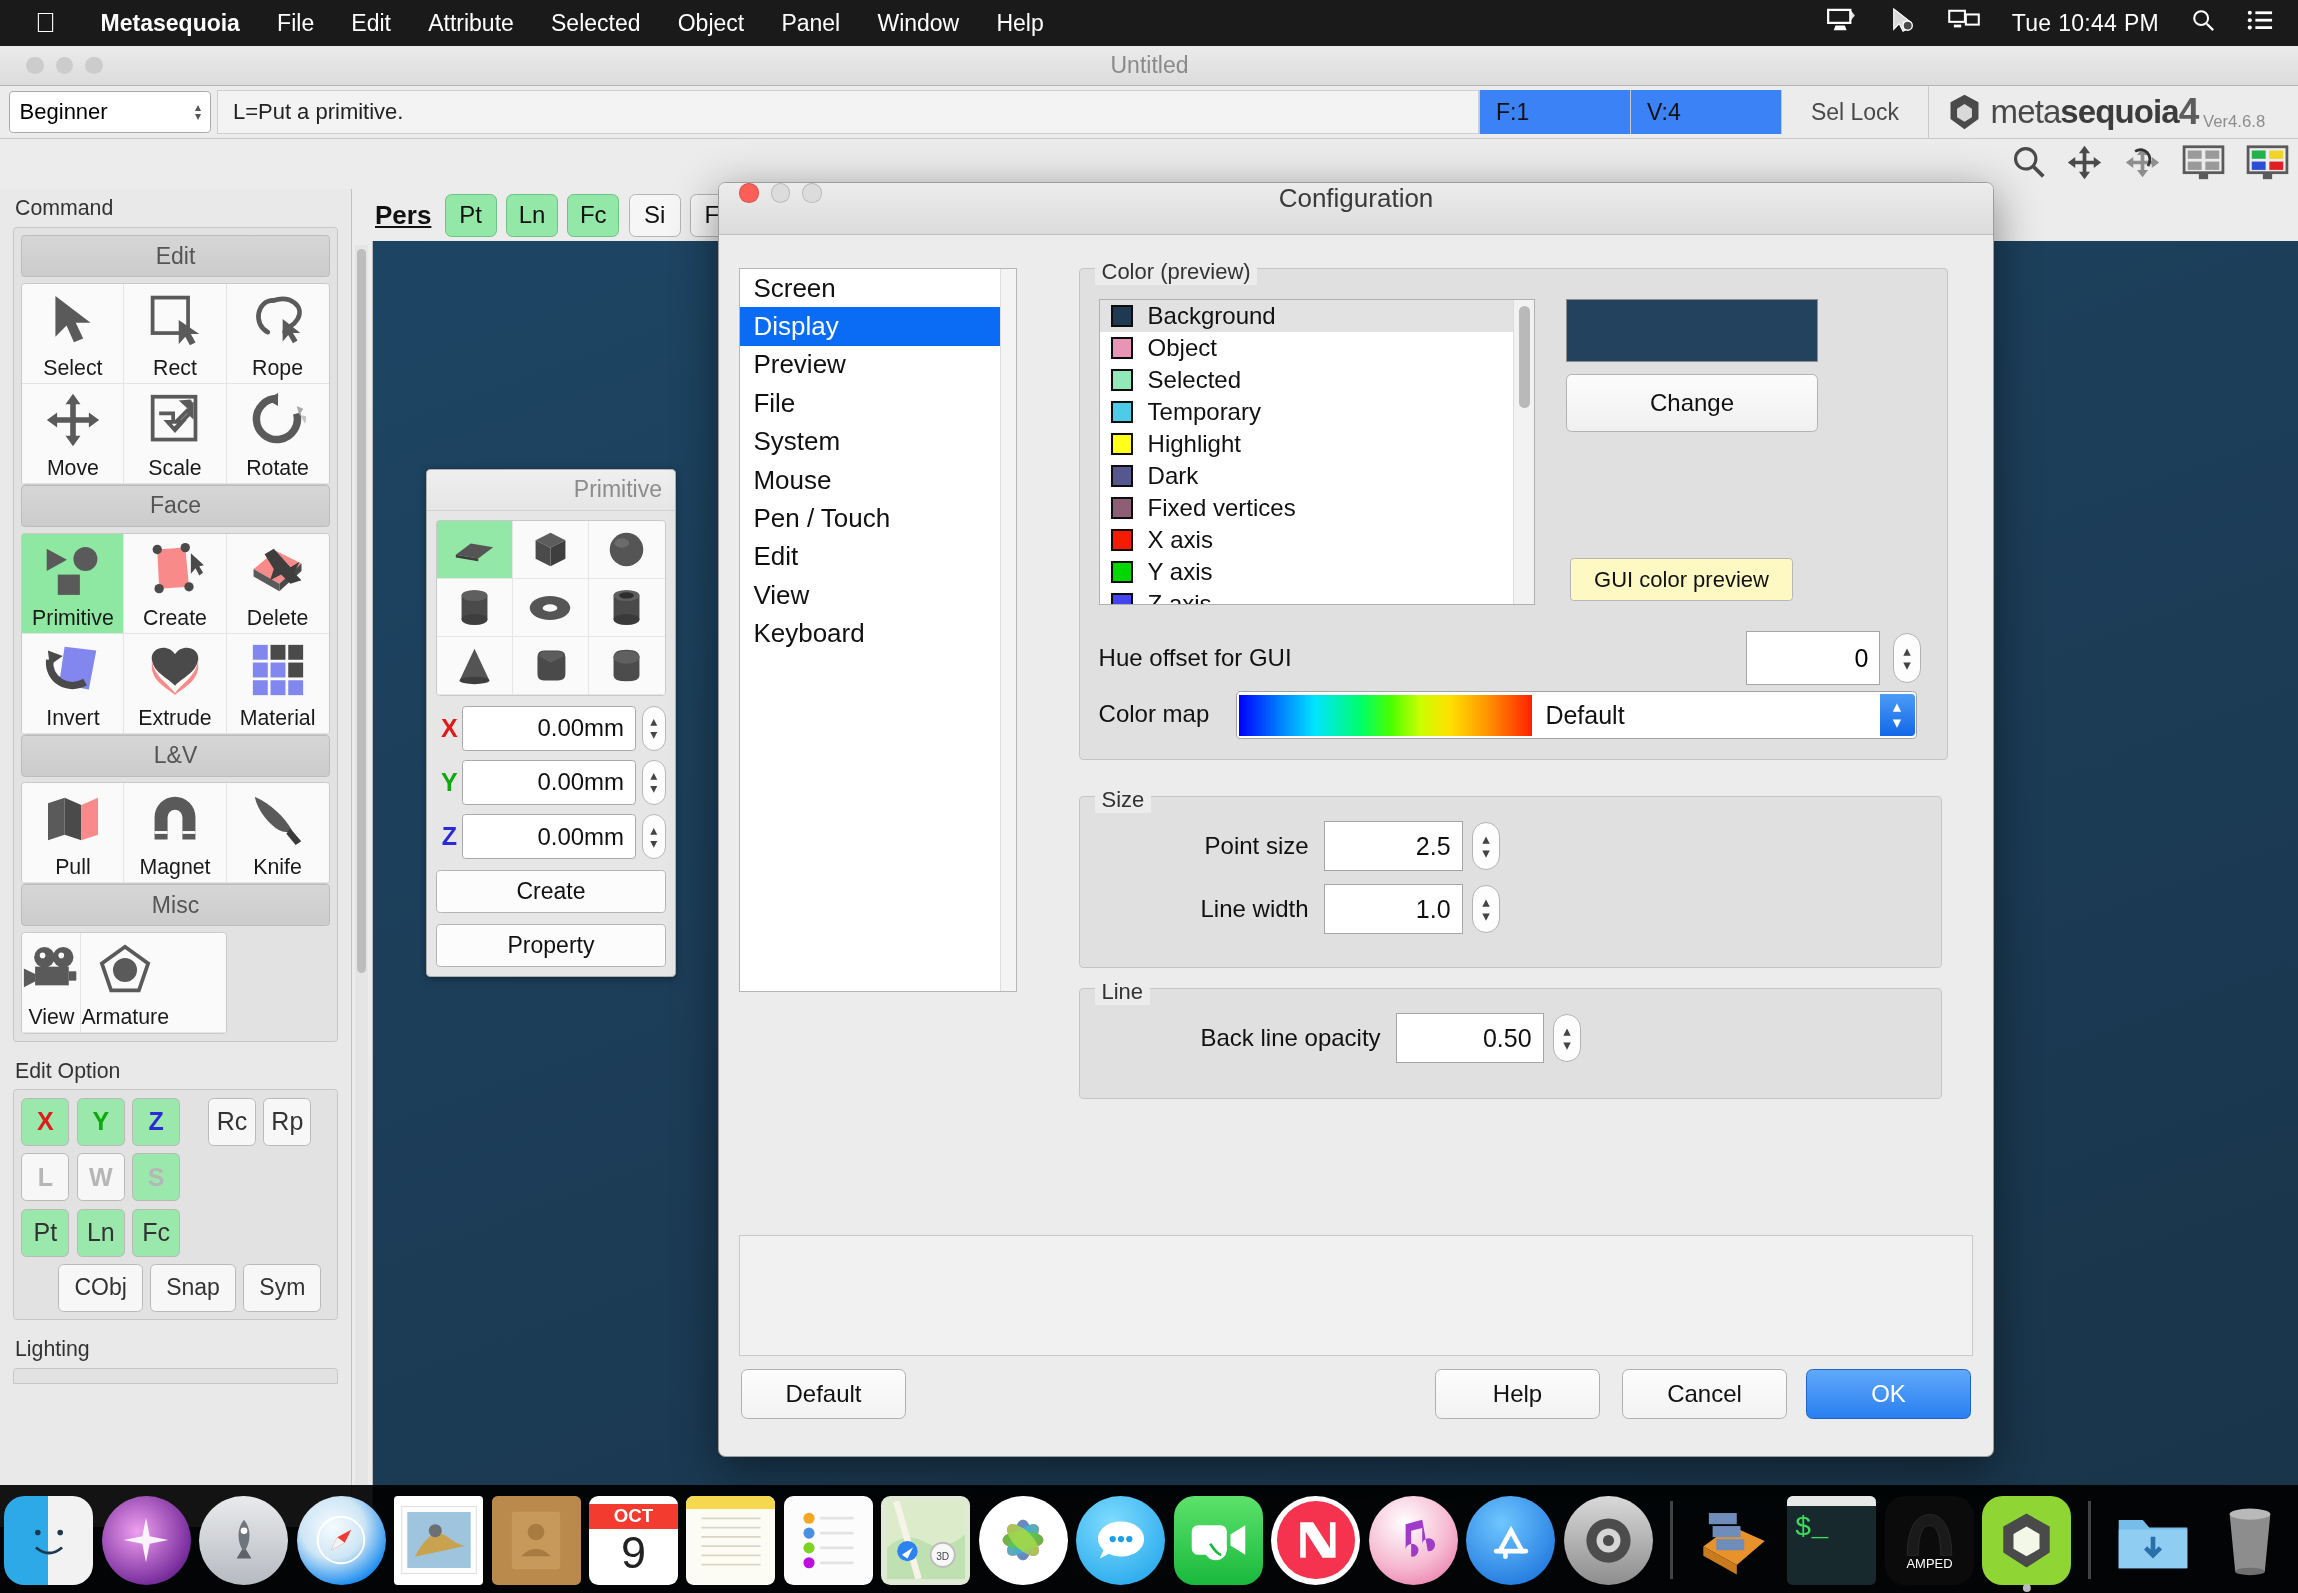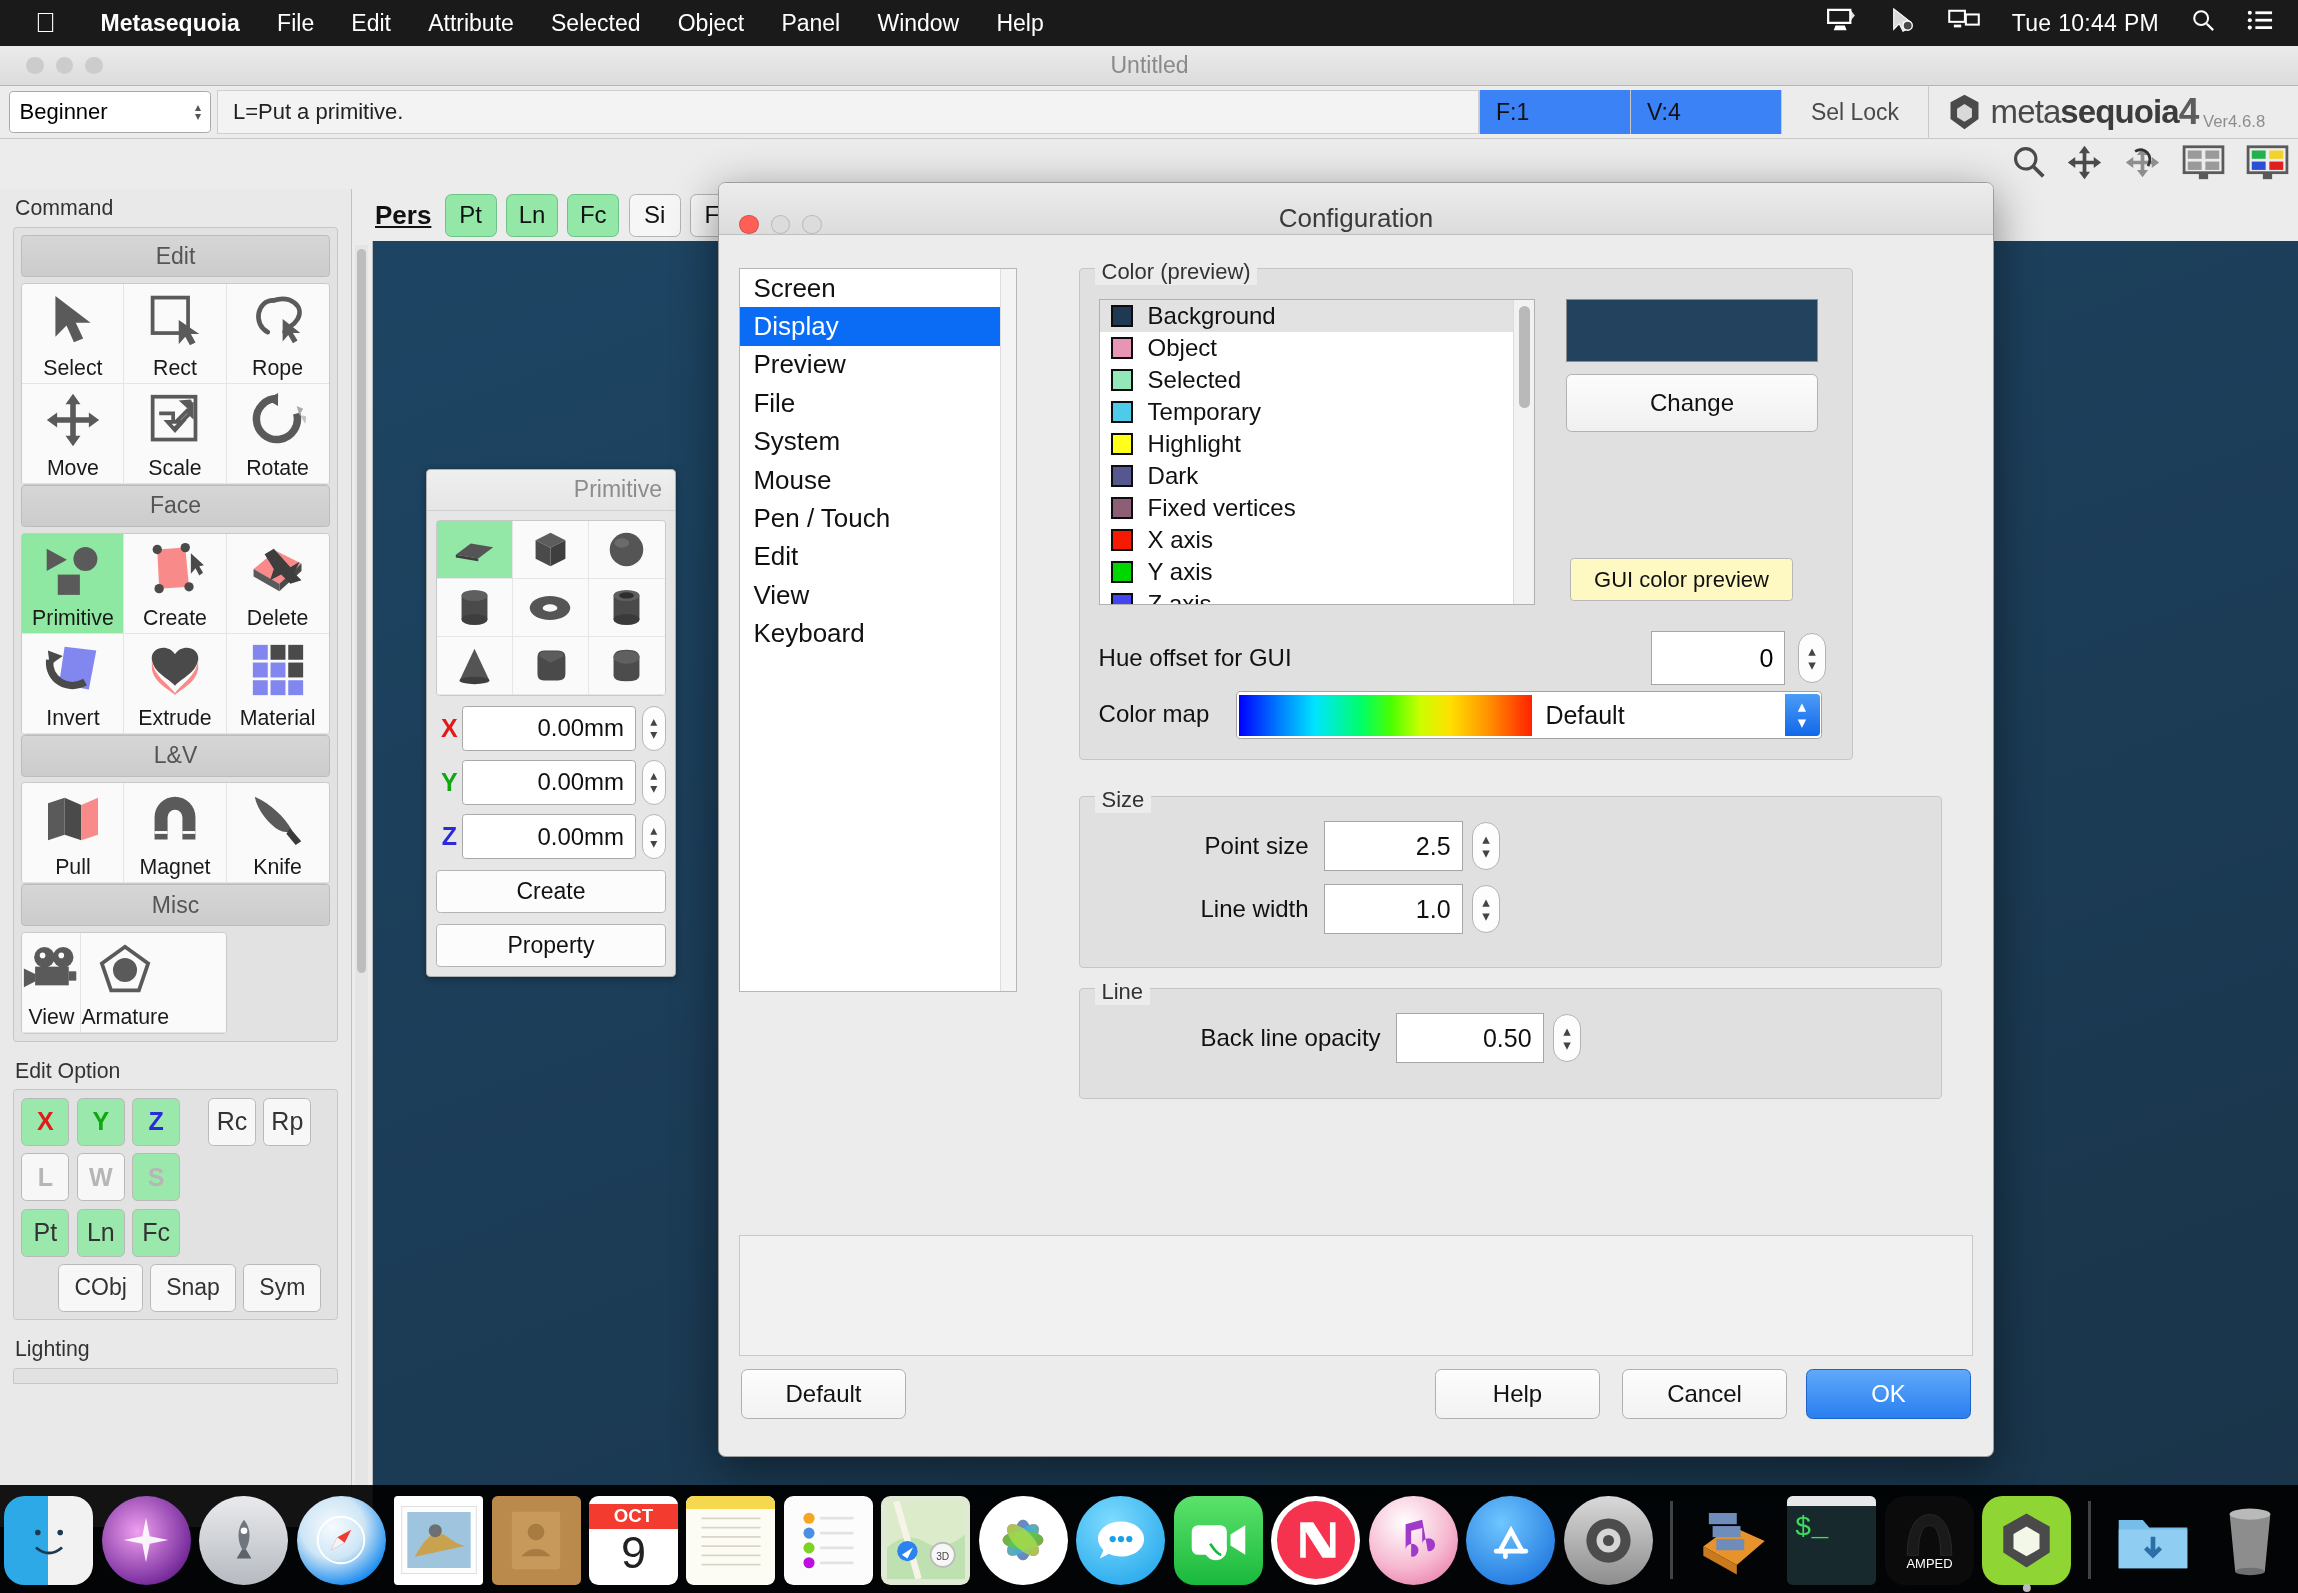--- a/index.html
+++ b/index.html
@@ -186,21 +186,21 @@
 
   
   .dialog {
     position: absolute; left: 718px; top: 136px; width: 1276px; height: 1275px;
     background: #ececec; border-radius: 7.4px; border: 0.9px solid #9d9d9d;
     box-shadow: 0 11px 46px rgba(0,0,0,.45); z-index: 50; overflow: hidden;
   }
   .dlg-title {
     height: 52px; background: linear-gradient(#ececec,#dcdcdc);
     border-bottom: 0.9px solid #bfbfbf; position: relative;
-    display: flex; align-items: flex-end;
+    display: flex; align-items: flex-start;
   }
   .dlg-traffic { display: flex; gap: 12px; padding-left: 20.4px; }
   .dlg-traffic i { width: 19.5px; height: 19.5px; border-radius: 50%; display: block;
     border: 0.9px solid rgba(0,0,0,.15); }
   .dlg-traffic i.red { background: #ff5f57; }
   .dlg-traffic i.gray { background: #dcdcdc; }
   .dlg-title span.t { position: absolute; left: 0; right: 0; text-align: center;
     font-size: 26px; color: #3a3a3a; }
 
   .dlg-body { position: absolute; left: 0; right: 0; top: 52px; bottom: 0; }
@@ -799,21 +799,21 @@
           <div class="ni">File</div>
           <div class="ni">System</div>
           <div class="ni">Mouse</div>
           <div class="ni">Pen / Touch</div>
           <div class="ni">Edit</div>
           <div class="ni">View</div>
           <div class="ni">Keyboard</div>
           <div class="nscroll"></div>
         </div>
 
-        <div class="fieldset" style="left:360px; top:33px; width:774px; height:492px;">
+        <div class="fieldset" style="left:360px; top:33px; width:869px; height:492px;">
           <span class="fs-legend">Color (preview)</span>
 
           <div class="colorlist">
             <div class="cl-row sel">
               <span class="cl-sw" style="background:#1f3952"></span>
               <span>Background</span>
             </div>
             <div class="cl-row">
               <span class="cl-sw" style="background:#e894b4"></span>
               <span>Object</span>

